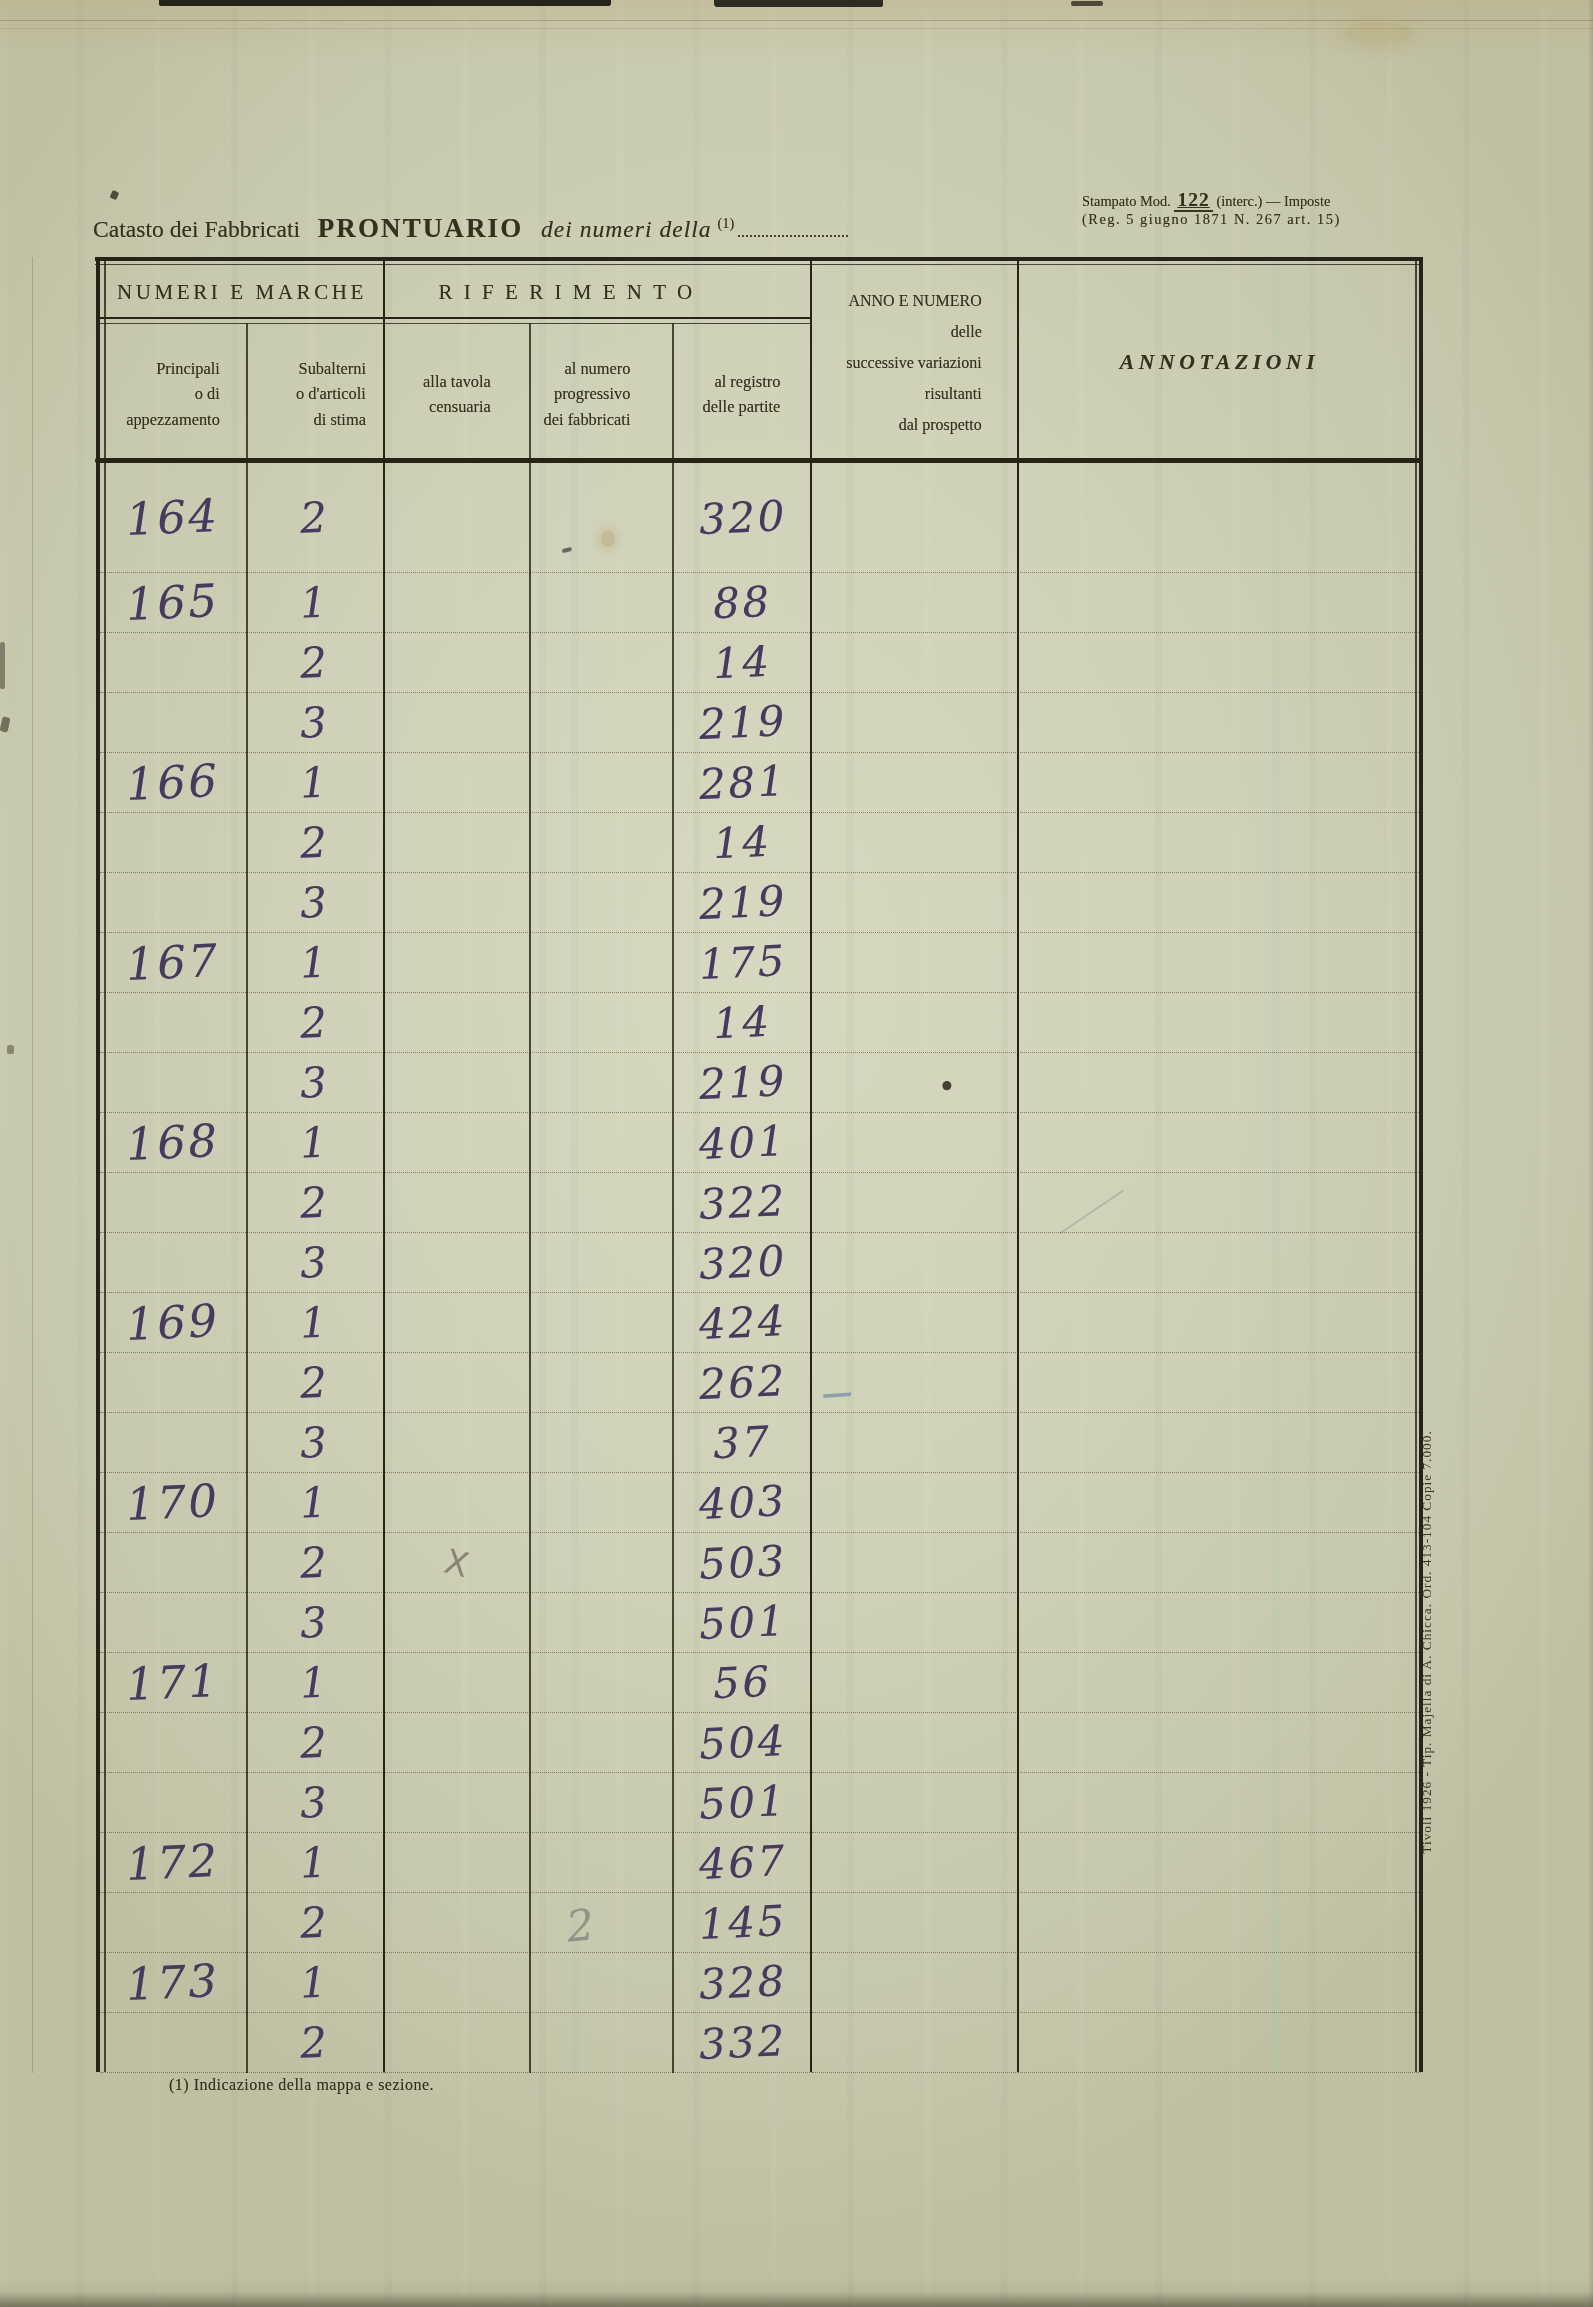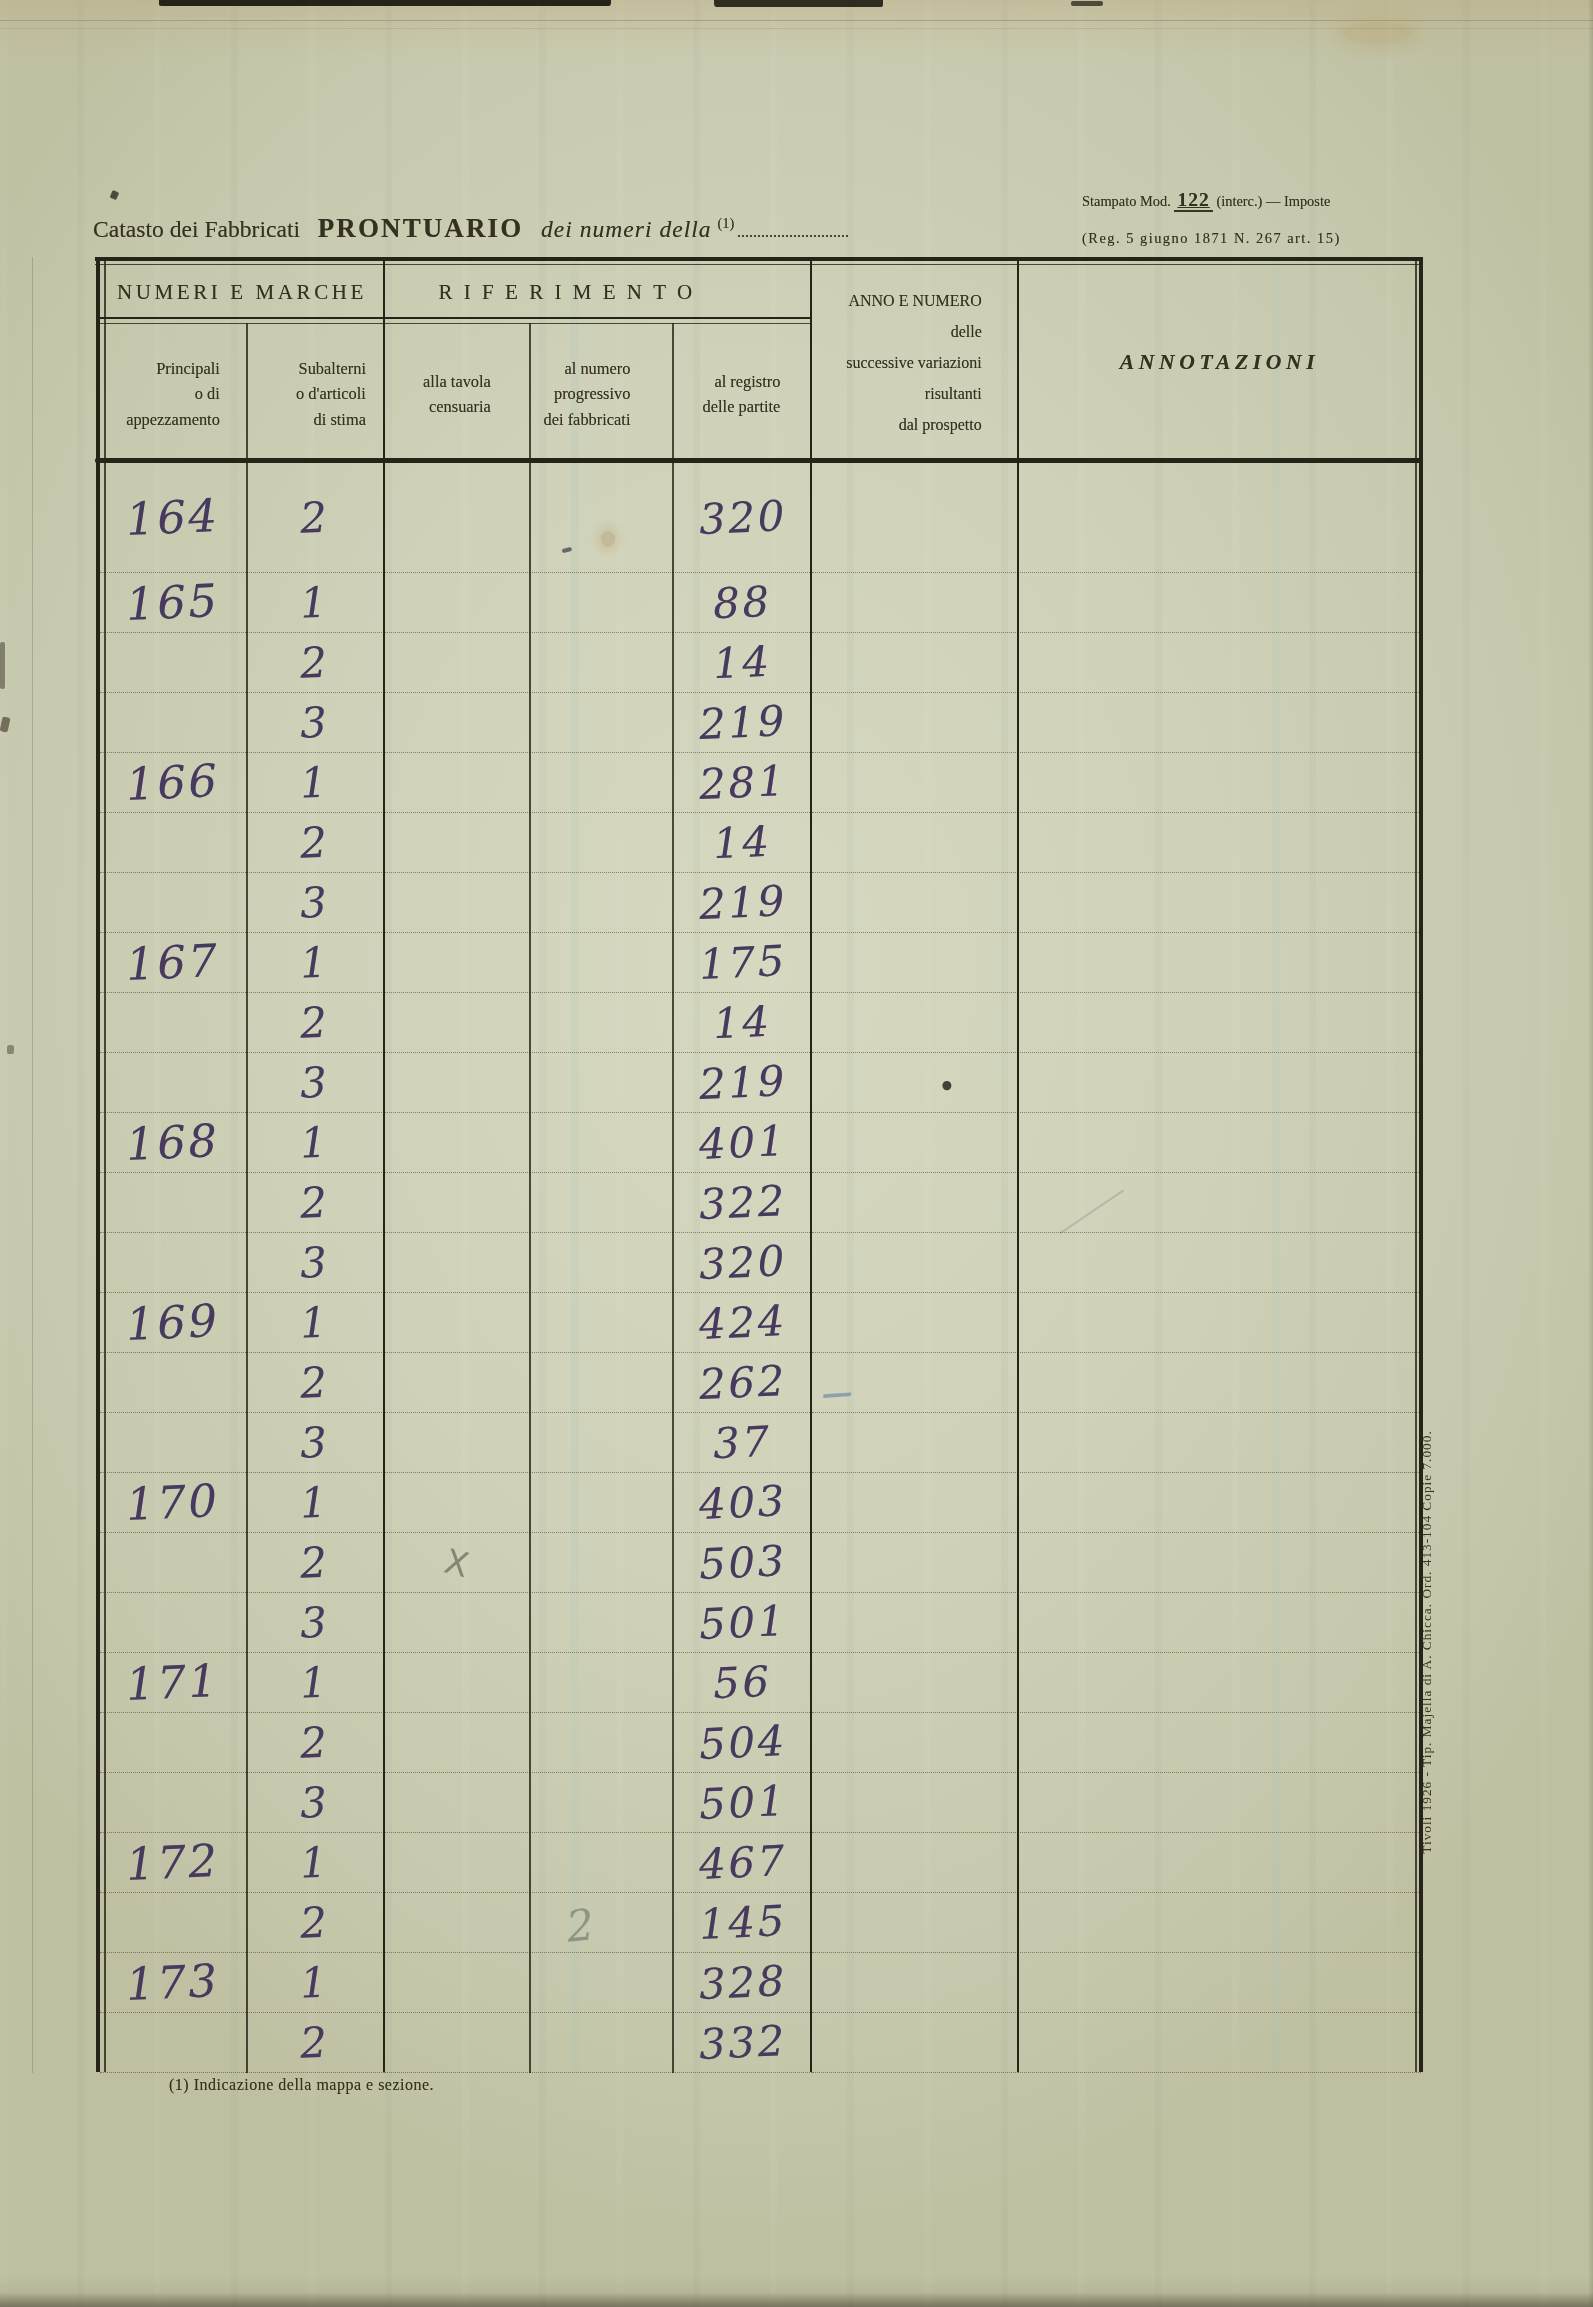--- a/index.html
+++ b/index.html
@@ -17,21 +17,21 @@
   .streak{position:absolute;top:257px;height:1816px;width:8.2px;background:rgba(150,195,185,.10);}
   
   .print{color:#35301f;text-shadow:0 0 0.5px rgba(55,48,30,.45);}
   .title{position:absolute;left:93px;top:213px;font-size:23.6px;white-space:nowrap;}
   .title .t-main{font-weight:bold;font-size:27px;letter-spacing:2.1px;}
   .title .t-suf{font-style:italic;letter-spacing:1px;}
   .title sup{font-size:14.4px;}
   .title .dots{display:inline-block;width:110px;border-bottom:2.1px dotted #4a4432;margin-left:4.1px;vertical-align:baseline;}
   .stamp{position:absolute;left:1082px;top:189px;width:339px;font-size:14.4px;white-space:nowrap;}
   .stamp .mod{font-weight:bold;font-size:19.5px;border-bottom:2.1px double #3a3424;padding:0 3.1px;letter-spacing:1px;text-decoration:underline;}
-  .stamp .l2{margin-top:19px;font-size:14.4px;letter-spacing:1.5px;}
+  .stamp .l2{margin-top:0;font-size:14.4px;letter-spacing:1.5px;}
   
   .hline,.vline{position:absolute;background:#262418;}
   .soft{background:rgba(38,36,24,.8);}
   
   .ghead{position:absolute;top:272px;height:41px;display:flex;align-items:center;justify-content:center;
          font-size:21px;letter-spacing:3.6px;white-space:nowrap;text-align:center;}
   .chead{position:absolute;display:flex;align-items:center;justify-content:center;text-align:right;
          white-space:pre-line;font-size:16.4px;line-height:1.55;}
   .anno-head{font-size:16px;line-height:1.95;}
   .annota-head{font-style:italic;font-weight:bold;font-size:21.6px;letter-spacing:4.6px;}

